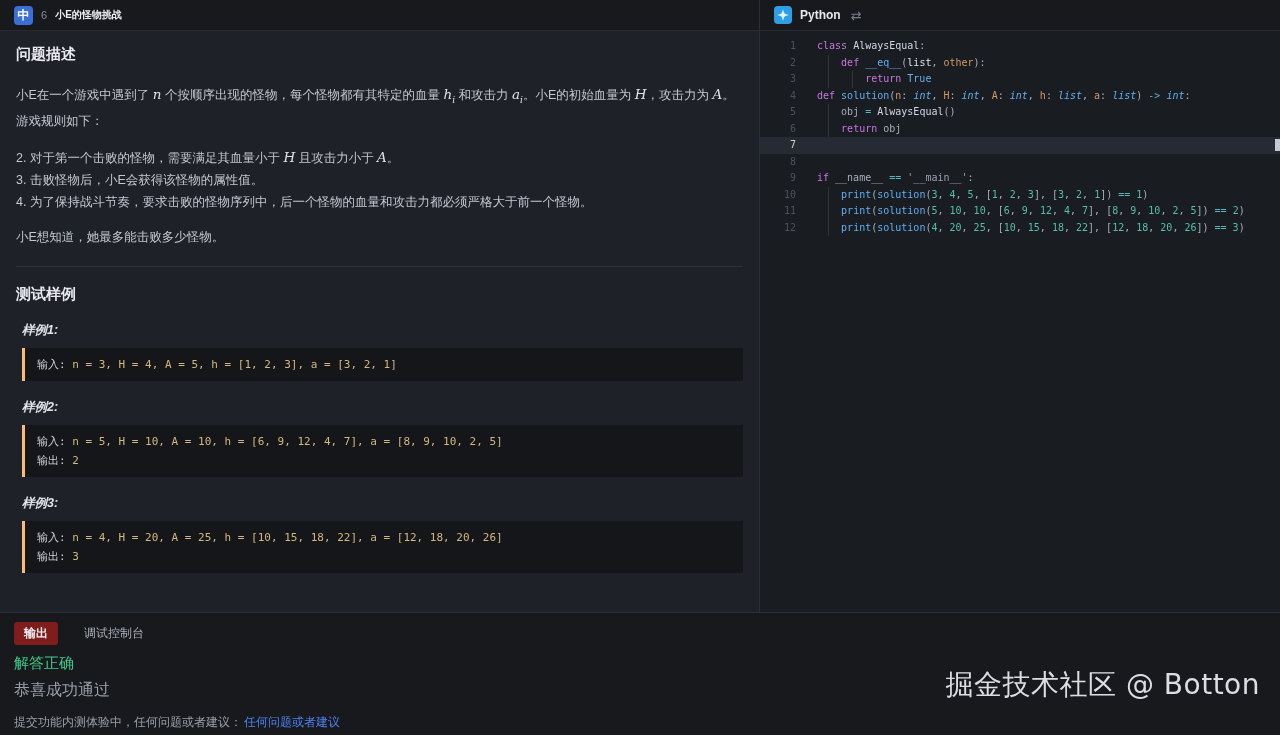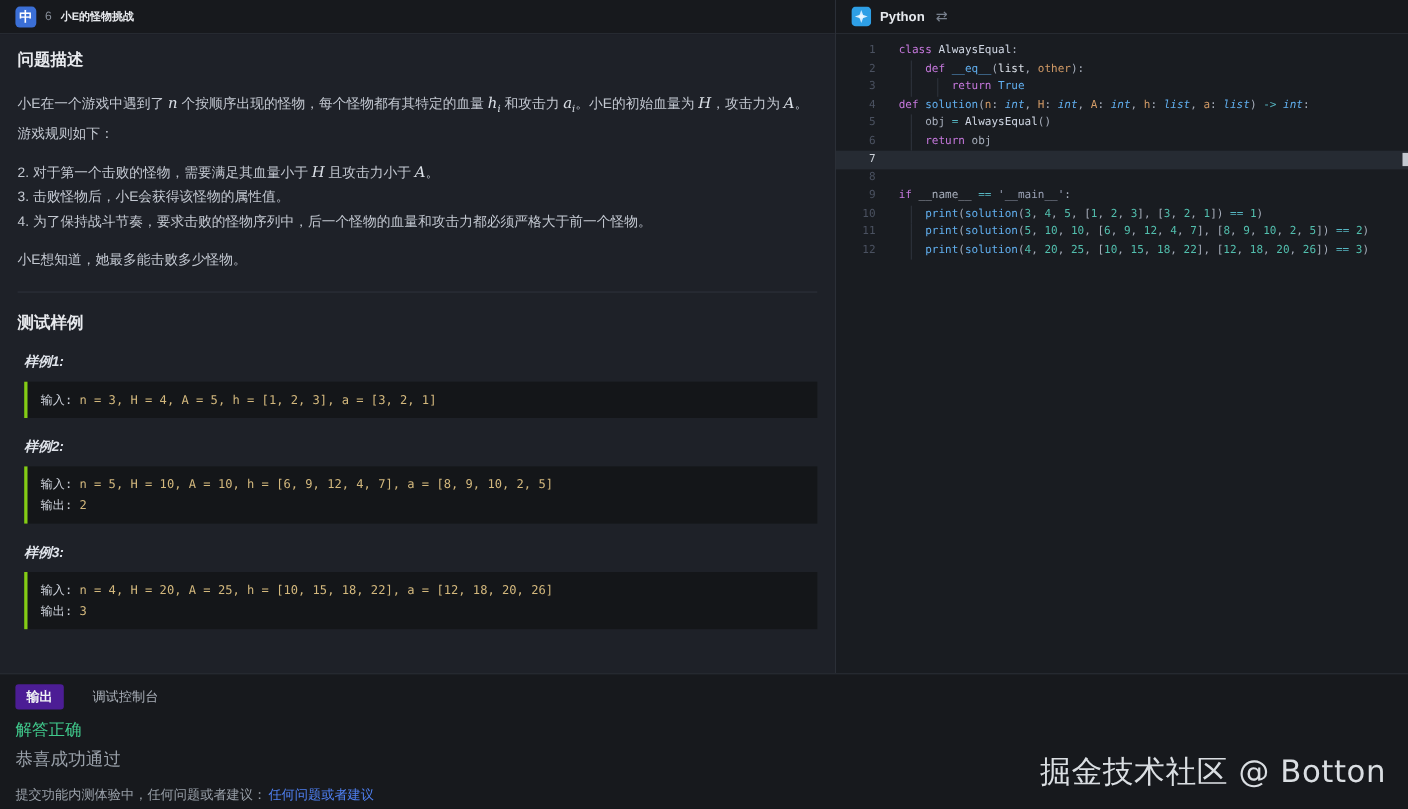--- a/index.html
+++ b/index.html
@@ -20,21 +20,21 @@
   
   .left-content { flex:1; padding:14px 16px 0 16px; overflow:hidden; }
   .left-content h2 { font-size:15px; color:#e8eaee; font-weight:bold; }
   .desc { margin-top:20px; font-size:12.5px; color:#c3c8d1; line-height:21px; }
   #rules { margin-top:14px; }
   .rule { font-size:12.5px; color:#c3c8d1; line-height:22px; }
   .question { margin-top:16px; font-size:12.5px; color:#c3c8d1; }
   hr.sep { border:none; border-top:1px solid #2d313a; margin-top:20px; }
   .samples-h { margin-top:18px; }
   .sample-label { margin:18px 0 0 6px; font-style:italic; font-weight:bold; font-size:12.5px; color:#dfe3ea; }
-  .sample-block { margin:9px 0 0 6px; background:#141619; border-left:3px solid #84cc16; padding:7px 12px; font-family:"DejaVu Sans Mono",monospace; font-size:11px; line-height:19px; }
+  .sample-block { margin:9px 0 0 6px; background:#141619; border-left:3px solid #fdba74; padding:7px 12px; font-family:"DejaVu Sans Mono",monospace; font-size:11px; line-height:19px; }
   .io-label { color:#ccd1da; }
   .io-value { color:#d3b87d; }
   .tk-var { font-family:"DejaVu Serif",serif; font-style:italic; color:#dde2e9; font-size:13.5px; }
   .tk-var sub { font-size:9px; }
 
   
   .lang { font-size:12px; font-weight:bold; color:#e6e9ee; }
   .swap { font-size:13px; color:#78808d; margin-left:2px; cursor:pointer; }
   .editor { flex:1; padding-top:7px; font-family:"DejaVu Sans Mono",monospace; font-size:10px; position:relative; }
   .code-row { display:flex; height:16.5px; line-height:16.5px; position:relative; }
@@ -53,27 +53,27 @@
   .tk-str { color:#99a0b4; }
   .tk-op  { color:#56b6c2; }
   .tk-prm { color:#d19a66; }
   .tk-slf { color:#dde2ea; }
   .tk-bool{ color:#61afef; }
 
   
   .console { flex:1; background:#17191d; border-top:1px solid #2a2e36; padding:9px 14px; position:relative; }
   .tabs { display:flex; gap:16px; align-items:center; }
   .tab { font-size:12px; color:#aab0b9; padding:3px 10px; cursor:pointer; }
-  .tab.active { background:#4c1d95; color:#f0f2f5; font-weight:bold; border-radius:3px; }
+  .tab.active { background:#7f1d1d; color:#f0f2f5; font-weight:bold; border-radius:3px; }
   .result-title { margin-top:9px; font-size:15px; color:#40c98c; }
   .result-sub { margin-top:7px; font-size:16px; color:#99a0a9; }
   .feedback { margin-top:13px; font-size:12px; color:#99a0a9; }
   .fb-link { color:#4f80f2; text-decoration:none; margin-left:2px; cursor:pointer; }
 
-  .watermark { position:absolute; right:20px; bottom:14px; font-size:28px; color:#dadee2; font-weight:500; letter-spacing:0.5px; font-family:"DejaVu Sans",sans-serif; }
+  .watermark { position:absolute; right:20px; bottom:31px; font-size:28px; color:#dadee2; font-weight:500; letter-spacing:0.5px; font-family:"DejaVu Sans",sans-serif; }
 </style>
 </head>
 <body>
 
 <div class="app">
   <div class="main-row">
 
     <section class="left-panel">
       <header class="panel-header">
         <span class="badge">中</span>

